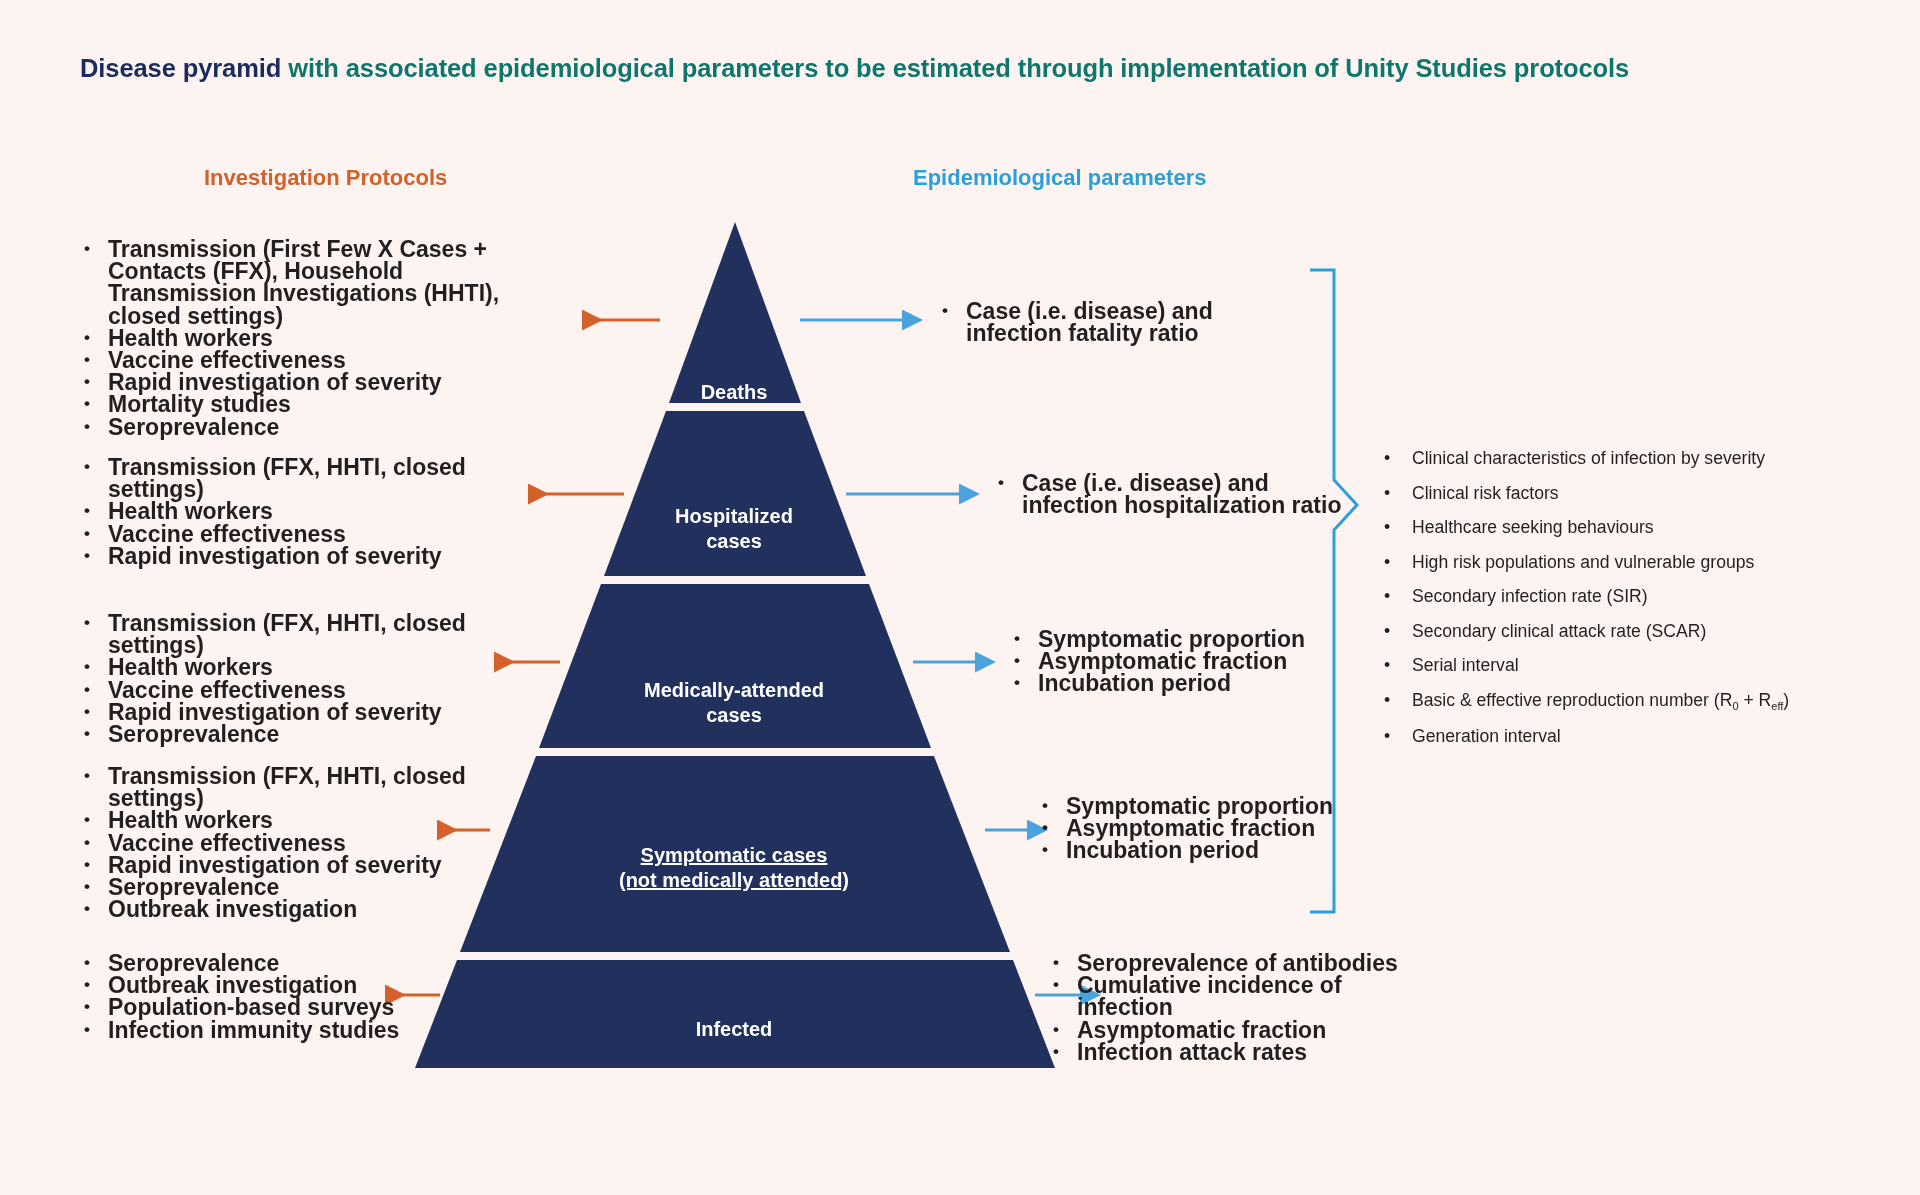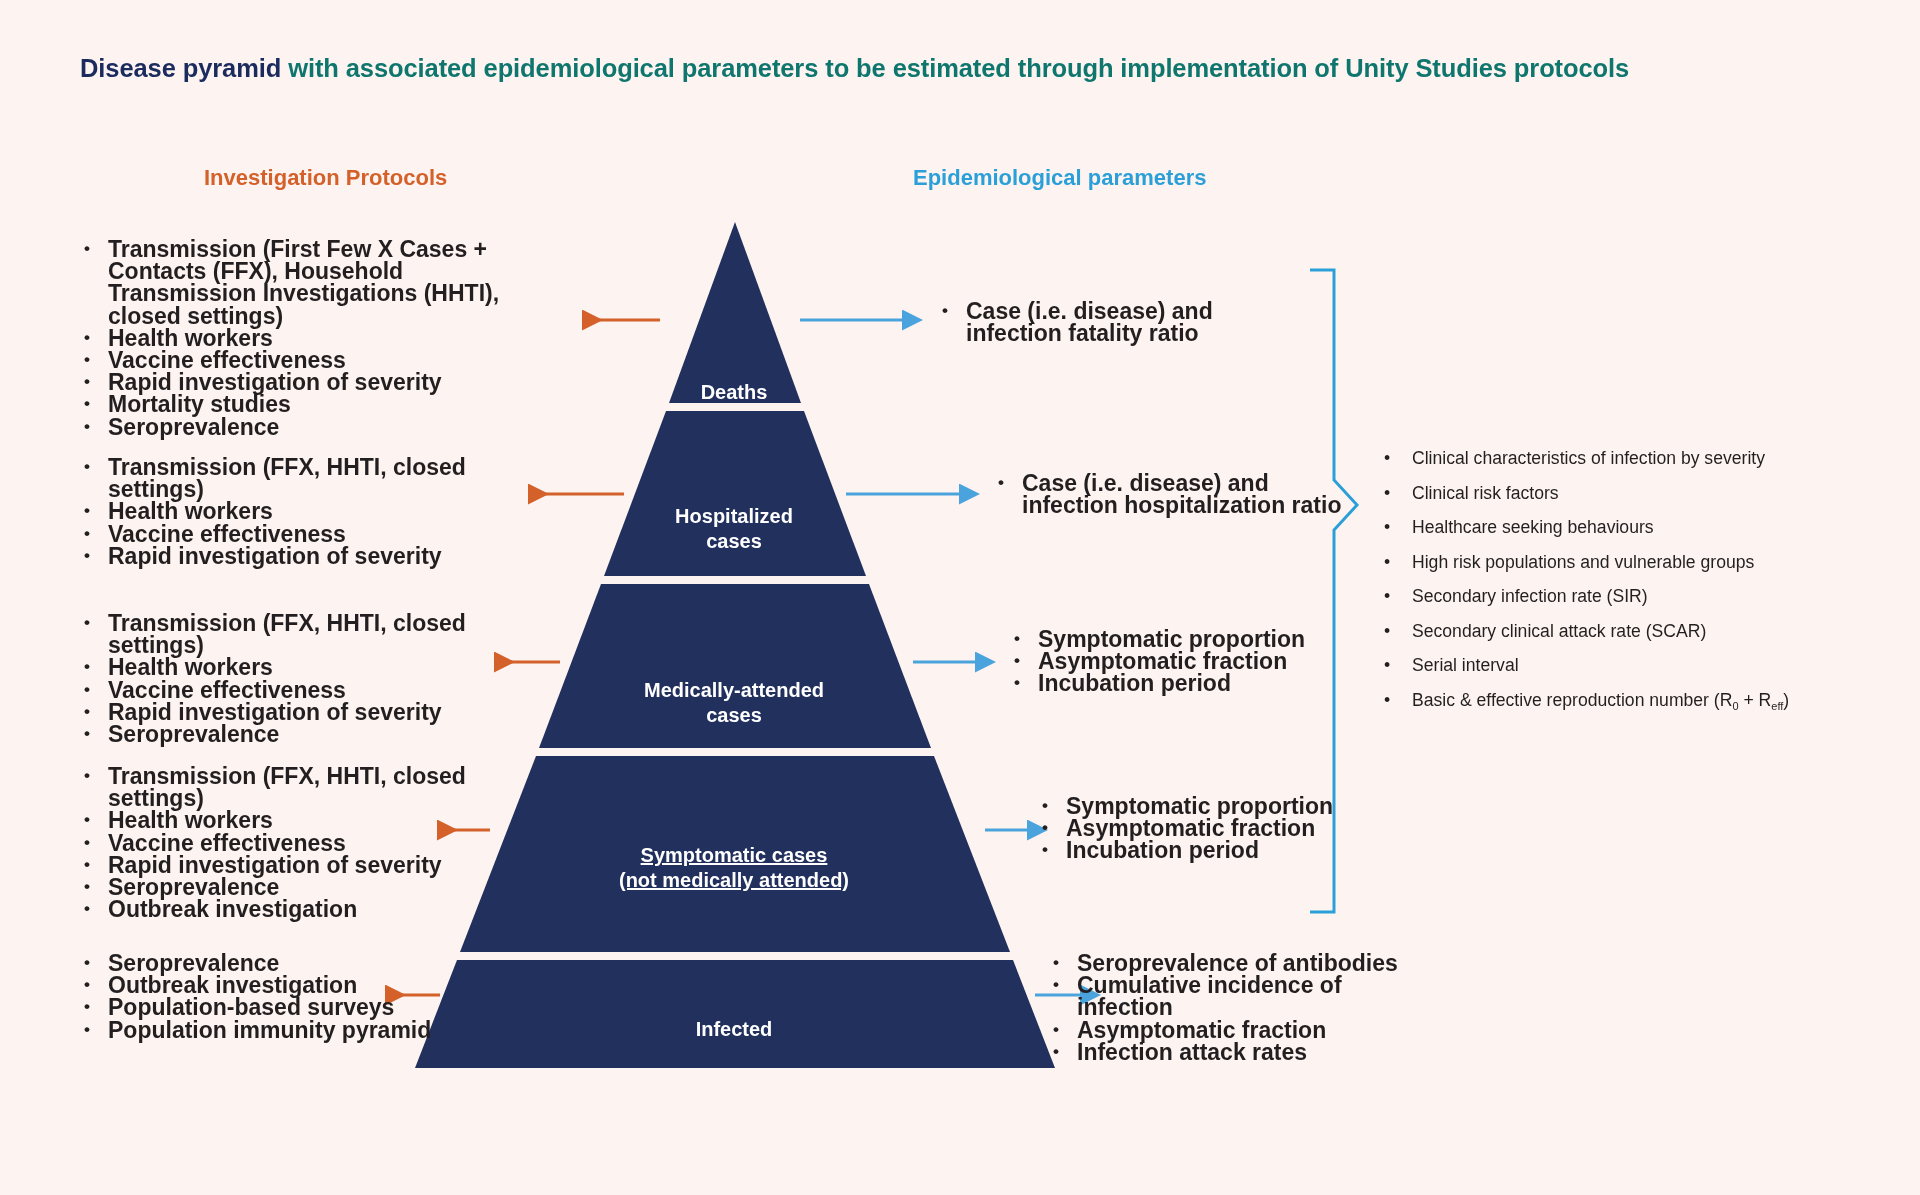--- a/index.html
+++ b/index.html
@@ -253,21 +253,21 @@
     <li>Vaccine effectiveness</li>
     <li>Rapid investigation of severity</li>
     <li>Seroprevalence</li>
     <li>Outbreak investigation</li>
   </ul>
 
   <ul class="bullet-list" id="protocols-infected">
     <li>Seroprevalence</li>
     <li>Outbreak investigation</li>
     <li>Population-based surveys</li>
-    <li>Population immunity pyramid</li>
+    <li>Infection immunity studies</li>
   </ul>
 
   <ul class="bullet-list" id="params-deaths">
     <li>Case (i.e. disease) and infection fatality ratio</li>
   </ul>
 
   <ul class="bullet-list" id="params-hosp">
     <li>Case (i.e. disease) and infection hospitalization ratio</li>
   </ul>
 
@@ -292,15 +292,16 @@
 
   <ul id="params-global">
     <li>Clinical characteristics of infection by severity</li>
     <li>Clinical risk factors</li>
     <li>Healthcare seeking behaviours</li>
     <li>High risk populations and vulnerable groups</li>
     <li>Secondary infection rate (SIR)</li>
     <li>Secondary clinical attack rate (SCAR)</li>
     <li>Serial interval</li>
     <li><span>Basic &amp; effective reproduction number (R</span><sub>0</sub><span> + R</span><sub>eff</sub><span>)</span></li>
+    <li>Generation interval</li>
   </ul>
 
 </div>
 
 </body></html>

